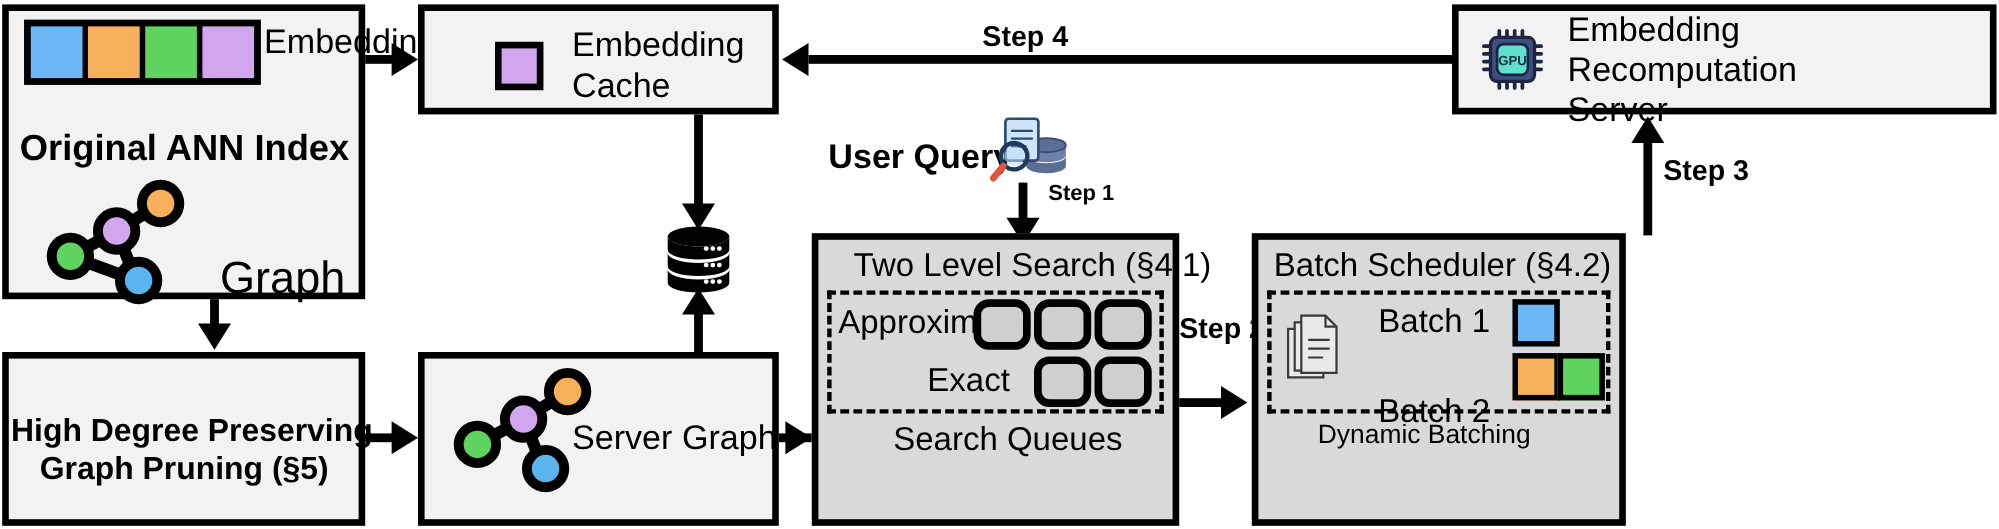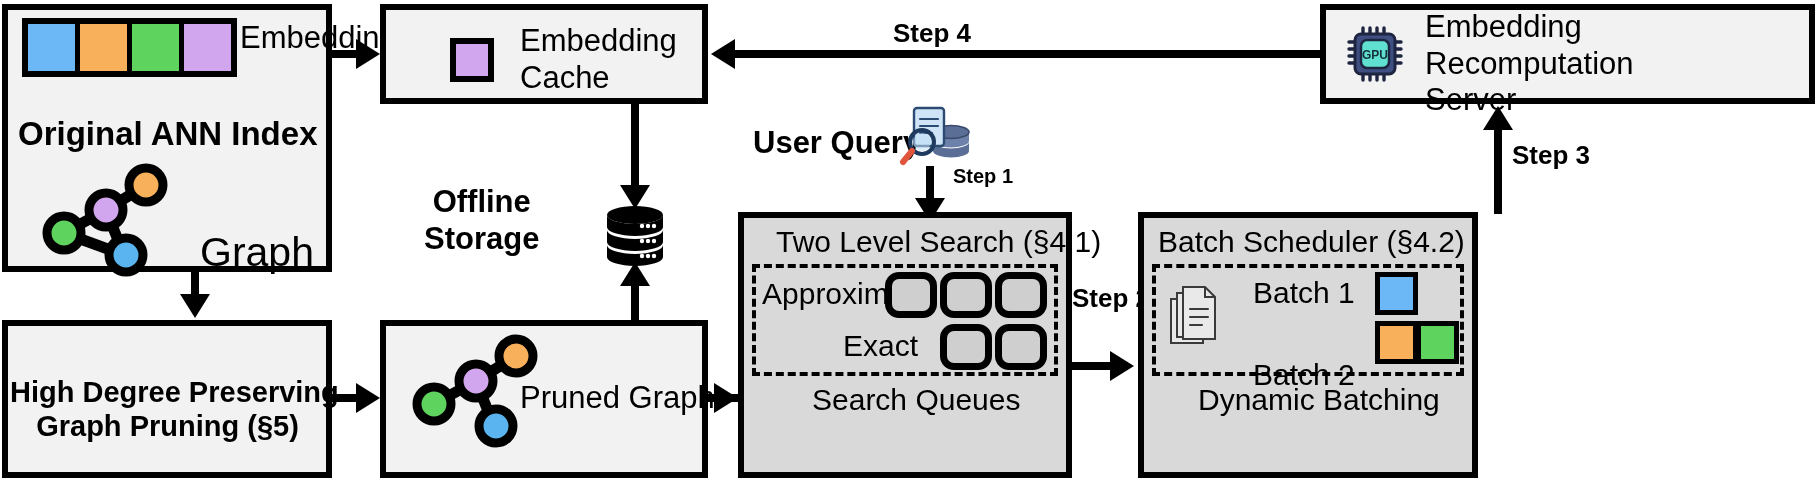--- a/index.html
+++ b/index.html
@@ -105,22 +105,20 @@
   </svg>
 
   <div class="lbl" style="left:1425px;top:9px;font-size:31px;">Embedding
 Recomputation
 Server</div>
 
   <div class="ln hln" style="left:735px;top:50px;width:585px;"></div>
   <div class="arrowL" style="left:711px;top:39px;"></div>
   <div class="lbl bold" style="left:893px;top:18px;font-size:26px;">Step 4</div>
 
-  <div class="lbl bold" style="left:424px;top:184px;font-size:31px;text-align:center;">Offline
-Storage</div>
 
   <svg style="position:absolute;left:604px;top:204px;" width="62" height="62" viewBox="0 0 62 62">
     <g fill="#000">
       <ellipse cx="31" cy="11" rx="28" ry="9"></ellipse>
       <path d="M3 11 v12 a28 9 0 0 0 56 0 V11 a28 9 0 0 1 -56 0 z"></path>
       <path d="M3 26 v12 a28 9 0 0 0 56 0 V26 a28 9 0 0 1 -56 0 z"></path>
       <path d="M3 41 v12 a28 9 0 0 0 56 0 V41 a28 9 0 0 1 -56 0 z"></path>
     </g>
     <g fill="#fff">
       <circle cx="44" cy="22" r="2.2"></circle>
@@ -155,21 +153,21 @@
       <line x1="26" y1="68" x2="68" y2="45"></line>
       <line x1="68" y1="45" x2="108" y2="20"></line>
       <line x1="68" y1="45" x2="86" y2="90"></line>
     </g>
     <circle cx="108" cy="20" r="17" fill="#f9b05a" stroke="#000" stroke-width="9"></circle>
     <circle cx="68" cy="45" r="17" fill="#d2a6ee" stroke="#000" stroke-width="9"></circle>
     <circle cx="26" cy="68" r="17" fill="#5ed35e" stroke="#000" stroke-width="9"></circle>
     <circle cx="88" cy="90" r="17" fill="#5ab4f0" stroke="#000" stroke-width="9"></circle>
   </svg>
 
-  <div class="lbl" style="left:520px;top:380px;font-size:31px;">Pruned Graph</div>
+  <div class="lbl" style="left:520px;top:380px;font-size:31px;">Server Graph</div>
 
   <div class="ln hln" style="left:332px;top:394px;width:30px;"></div>
   <div class="arrowR" style="left:356px;top:383px;"></div>
 
   <div class="ln hln" style="left:708px;top:394px;width:30px;"></div>
   <div class="arrowR" style="left:714px;top:383px;"></div>
 
   <div class="lbl bold" style="left:753px;top:125px;font-size:31px;">User Query</div>
 
   <svg style="position:absolute;left:900px;top:104px;" width="72" height="66" viewBox="0 0 72 66">
@@ -237,19 +235,19 @@
     </g>
   </svg>
 
   <div class="lbl" style="left:1253px;top:275px;font-size:30px;">Batch 1</div>
   <div class="batchsw" style="left:1375px;top:272px;width:43px;height:43px;background:#6cb7f5;"></div>
 
   <div class="lbl" style="left:1253px;top:325px;font-size:30px;margin-top:32px;">Batch 2</div>
   <div class="batchsw" style="left:1375px;top:321px;width:43px;height:43px;background:#f9b05a;"></div>
   <div class="batchsw" style="left:1416px;top:321px;width:43px;height:43px;background:#5ed35e;"></div>
 
-  <div class="lbl" style="left:1198px;top:382px;font-size:30px;">Dynamic Batching</div>
+  <div class="lbl" style="left:1198px;top:382px;font-size:24px;">Dynamic Batching</div>
 
   <div class="ln vln" style="left:1494px;top:128px;height:86px;"></div>
   <div class="arrowU" style="left:1483px;top:106px;"></div>
   <div class="lbl bold" style="left:1512px;top:140px;font-size:26px;">Step 3</div>
 
 </div>
 
 </body></html>

